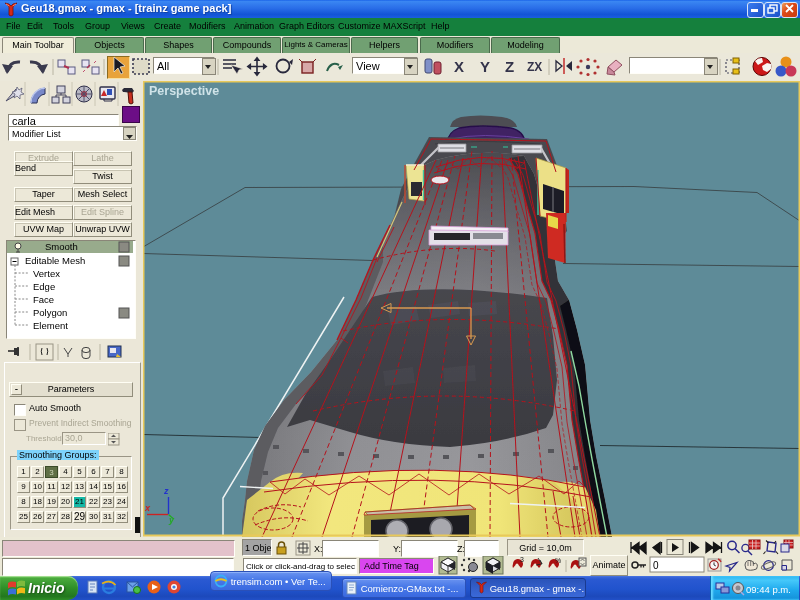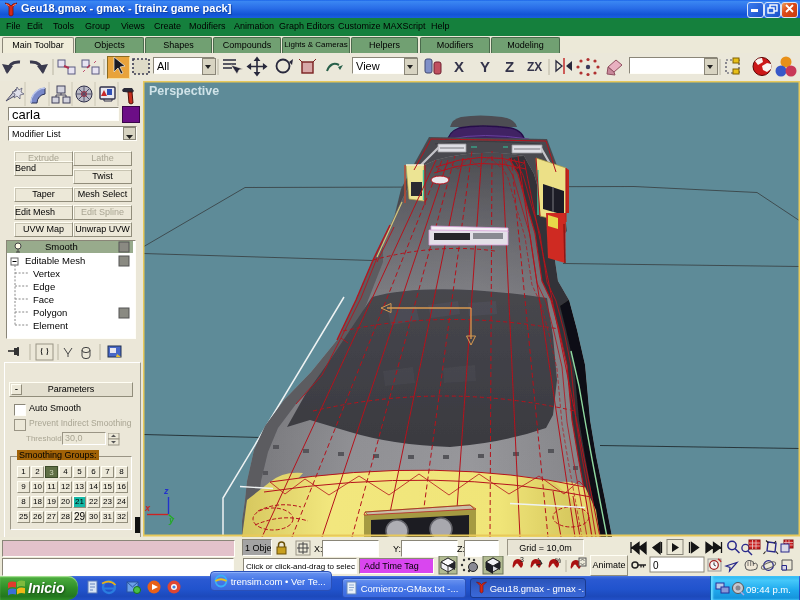--- a/index.html
+++ b/index.html
@@ -184,21 +184,21 @@
 
   <rect x="100" y="6" width="15" height="12" rx="1" fill="#e8e8f0" stroke="#30304a" stroke-width="1.4"></rect>
   <path d="M104 9 l3 6 h-6 z" fill="#c82828"></path>
     <rect x="107" y="8" width="5" height="6" fill="#3050b8"></rect>
   <path d="M104 18 v2 h8 v-2" stroke="#30304a" fill="none"></path>
 
   <path d="M124 7 l8 0 2 3 -2 2 -8 -1 z" fill="#2a2a38"></path>
   <path d="M128 11 l1 11 2 1 2 -1 -1 -11 z" fill="#c83020" stroke="#501008"></path>
   <path d="M124 7 l-2 2 1 2 3 0" fill="#2a2a38"></path>
 </svg>
-<div class="abs sunken" style="left:8px;top:107px;width:111px;height:14px;font-size:13px;line-height:13px;padding-left:3px;box-sizing:border-box">carla</div>
+<div class="abs sunken" style="left:8px;top:114px;width:111px;height:14px;font-size:11px;line-height:13px;padding-left:3px;box-sizing:border-box">carla</div>
 <div class="abs" style="left:122px;top:106px;width:16px;height:15px;background:#6c0e86;border:1px solid #3a0648"></div>
 <div class="abs sunken" style="left:8px;top:126px;width:129px;height:15px;font-size:9px;line-height:14px;padding-left:3px;box-sizing:border-box;background:#fff">Modifier List</div>
 <div class="abs" style="left:123px;top:127px;width:13px;height:13px;background:#d8d4c2;border:1px solid #8a8678;box-sizing:border-box"><svg width="11" height="11">
       <path d="M2 4 l3.5 4 3.5-4 z" fill="#222"></path>
     </svg></div>
 <div class="abs btn3d" style="left:14px;top:151px;width:57px;height:13px;font-size:9px;text-align:center;line-height:12px;color:#a9a593">Extrude</div>
 <div class="abs btn3d" style="left:73px;top:151px;width:57px;height:13px;font-size:9px;text-align:center;line-height:12px;color:#a9a593">Lathe</div>
 <div class="abs btn3d" style="left:14px;top:161px;width:57px;height:13px;font-size:9px;line-height:12px">Bend</div>
 <div class="abs btn3d" style="left:73px;top:169px;width:57px;height:13px;font-size:9px;text-align:center;line-height:12px">Twist</div>
 <div class="abs btn3d" style="left:14px;top:187px;width:57px;height:13px;font-size:9px;text-align:center;line-height:12px">Taper</div>
@@ -265,21 +265,21 @@
 <div class="abs" style="left:62px;top:432px;width:44px;height:13px;background:#ece8d8;border:1px solid;border-color:#9a9585 #fff #fff #9a9585;font-size:9px;color:#a9a593;padding-left:2px;box-sizing:border-box">30,0</div>
 <div class="abs" style="left:108px;top:432px;width:12px;height:13px">
   <svg width="12" height="13">
       <rect x="0" y="0" width="11" height="6" fill="#ece8d8" stroke="#9a9585"></rect>
       <rect x="0" y="6" width="11" height="6" fill="#ece8d8" stroke="#9a9585"></rect>
       <path d="M3 4 l2.5-2.5 2.5 2.5 z" fill="#555"></path>
       <path d="M3 8 l2.5 2.5 2.5-2.5 z" fill="#555"></path>
     </svg>
 </div>
 <div class="abs" style="left:10px;top:456px;width:120px;height:72px;border:1px solid;border-color:#9a9585 #fff #fff #9a9585"></div>
-<div class="abs" style="left:17px;top:450px;font-size:9px;background:#a16207;padding:0 2px">Smoothing Groups:</div>
+<div class="abs" style="left:17px;top:450px;font-size:9px;background:#7dd3fc;padding:0 2px">Smoothing Groups:</div>
 <div class="abs" id="sgrid"></div>
 <div class="abs" style="left:17px;top:466px;width:13px;height:12px;background:#ece8d8;border:1px solid;border-color:#fffef4 #918d7b #918d7b #fffef4;color:#000;font-size:8px;text-align:center;line-height:10px;box-sizing:border-box">1</div>
 <div class="abs" style="left:31px;top:466px;width:13px;height:12px;background:#ece8d8;border:1px solid;border-color:#fffef4 #918d7b #918d7b #fffef4;color:#000;font-size:8px;text-align:center;line-height:10px;box-sizing:border-box">2</div>
 <div class="abs" style="left:45px;top:466px;width:13px;height:12px;background:#5f6f45;border:1px solid #3a4a28;color:#cdd4b8;font-size:8px;text-align:center;line-height:11px;box-sizing:border-box">3</div>
 <div class="abs" style="left:59px;top:466px;width:13px;height:12px;background:#ece8d8;border:1px solid;border-color:#fffef4 #918d7b #918d7b #fffef4;color:#000;font-size:8px;text-align:center;line-height:10px;box-sizing:border-box">4</div>
 <div class="abs" style="left:73px;top:466px;width:13px;height:12px;background:#ece8d8;border:1px solid;border-color:#fffef4 #918d7b #918d7b #fffef4;color:#000;font-size:8px;text-align:center;line-height:10px;box-sizing:border-box">5</div>
 <div class="abs" style="left:87px;top:466px;width:13px;height:12px;background:#ece8d8;border:1px solid;border-color:#fffef4 #918d7b #918d7b #fffef4;color:#000;font-size:8px;text-align:center;line-height:10px;box-sizing:border-box">6</div>
 <div class="abs" style="left:101px;top:466px;width:13px;height:12px;background:#ece8d8;border:1px solid;border-color:#fffef4 #918d7b #918d7b #fffef4;color:#000;font-size:8px;text-align:center;line-height:10px;box-sizing:border-box">7</div>
 <div class="abs" style="left:115px;top:466px;width:13px;height:12px;background:#ece8d8;border:1px solid;border-color:#fffef4 #918d7b #918d7b #fffef4;color:#000;font-size:8px;text-align:center;line-height:10px;box-sizing:border-box">8</div>
 <div class="abs" style="left:17px;top:481px;width:13px;height:12px;background:#ece8d8;border:1px solid;border-color:#fffef4 #918d7b #918d7b #fffef4;color:#000;font-size:8px;text-align:center;line-height:10px;box-sizing:border-box">9</div>

